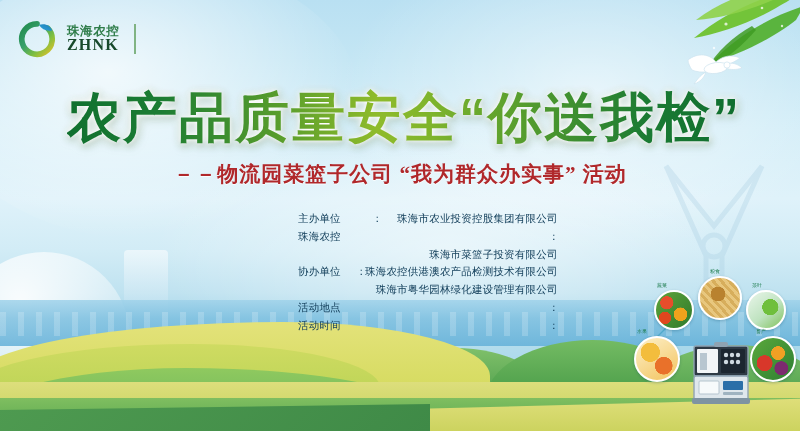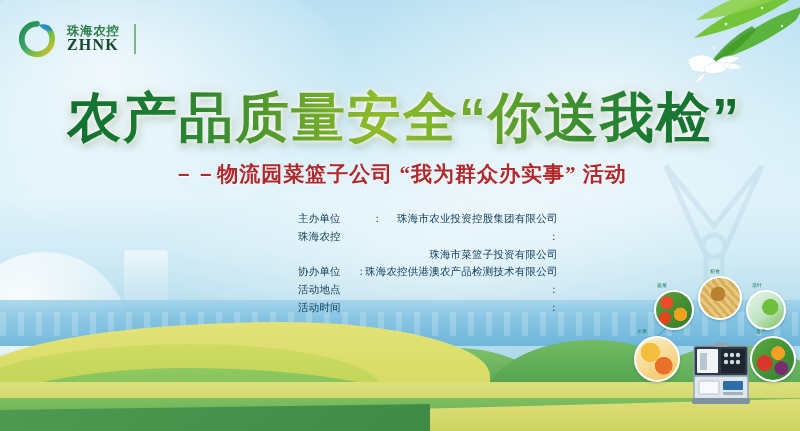--- a/index.html
+++ b/index.html
@@ -354,20 +354,21 @@
         <span class="info-value">珠海市菜篮子投资有限公司</span>
       </div>
       <div class="info-row">
         <span class="info-label">协办单位</span>
         <span class="info-colon">：</span>
         <span class="info-value">珠海农控供港澳农产品检测技术有限公司</span>
       </div>
       <div class="info-row">
         <span class="info-label"></span>
         <span class="info-colon"></span>
+        <span class="info-value">珠海市粤华园林绿化建设管理有限公司</span>
       </div>
       <div class="info-row">
         <span class="info-label">活动地点</span>
         <span class="info-colon">：</span>
       </div>
       <div class="info-row">
         <span class="info-label">活动时间</span>
         <span class="info-colon">：</span>
       </div>
     </div>

